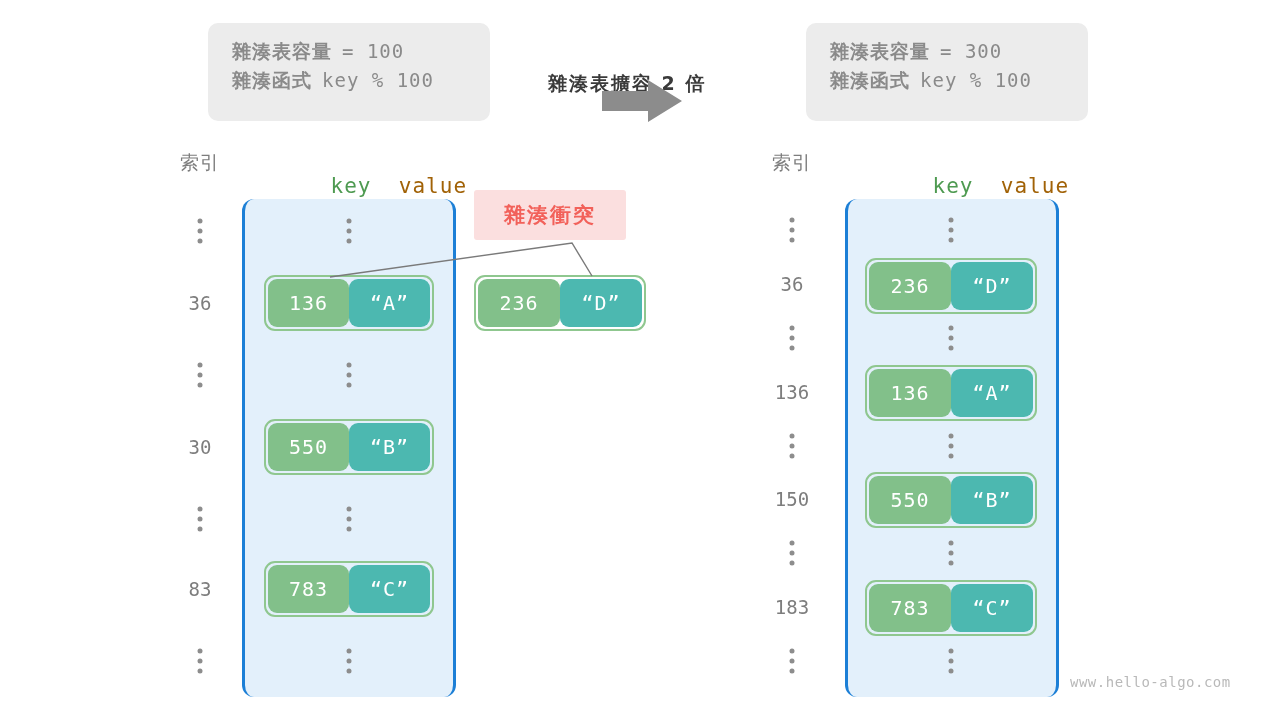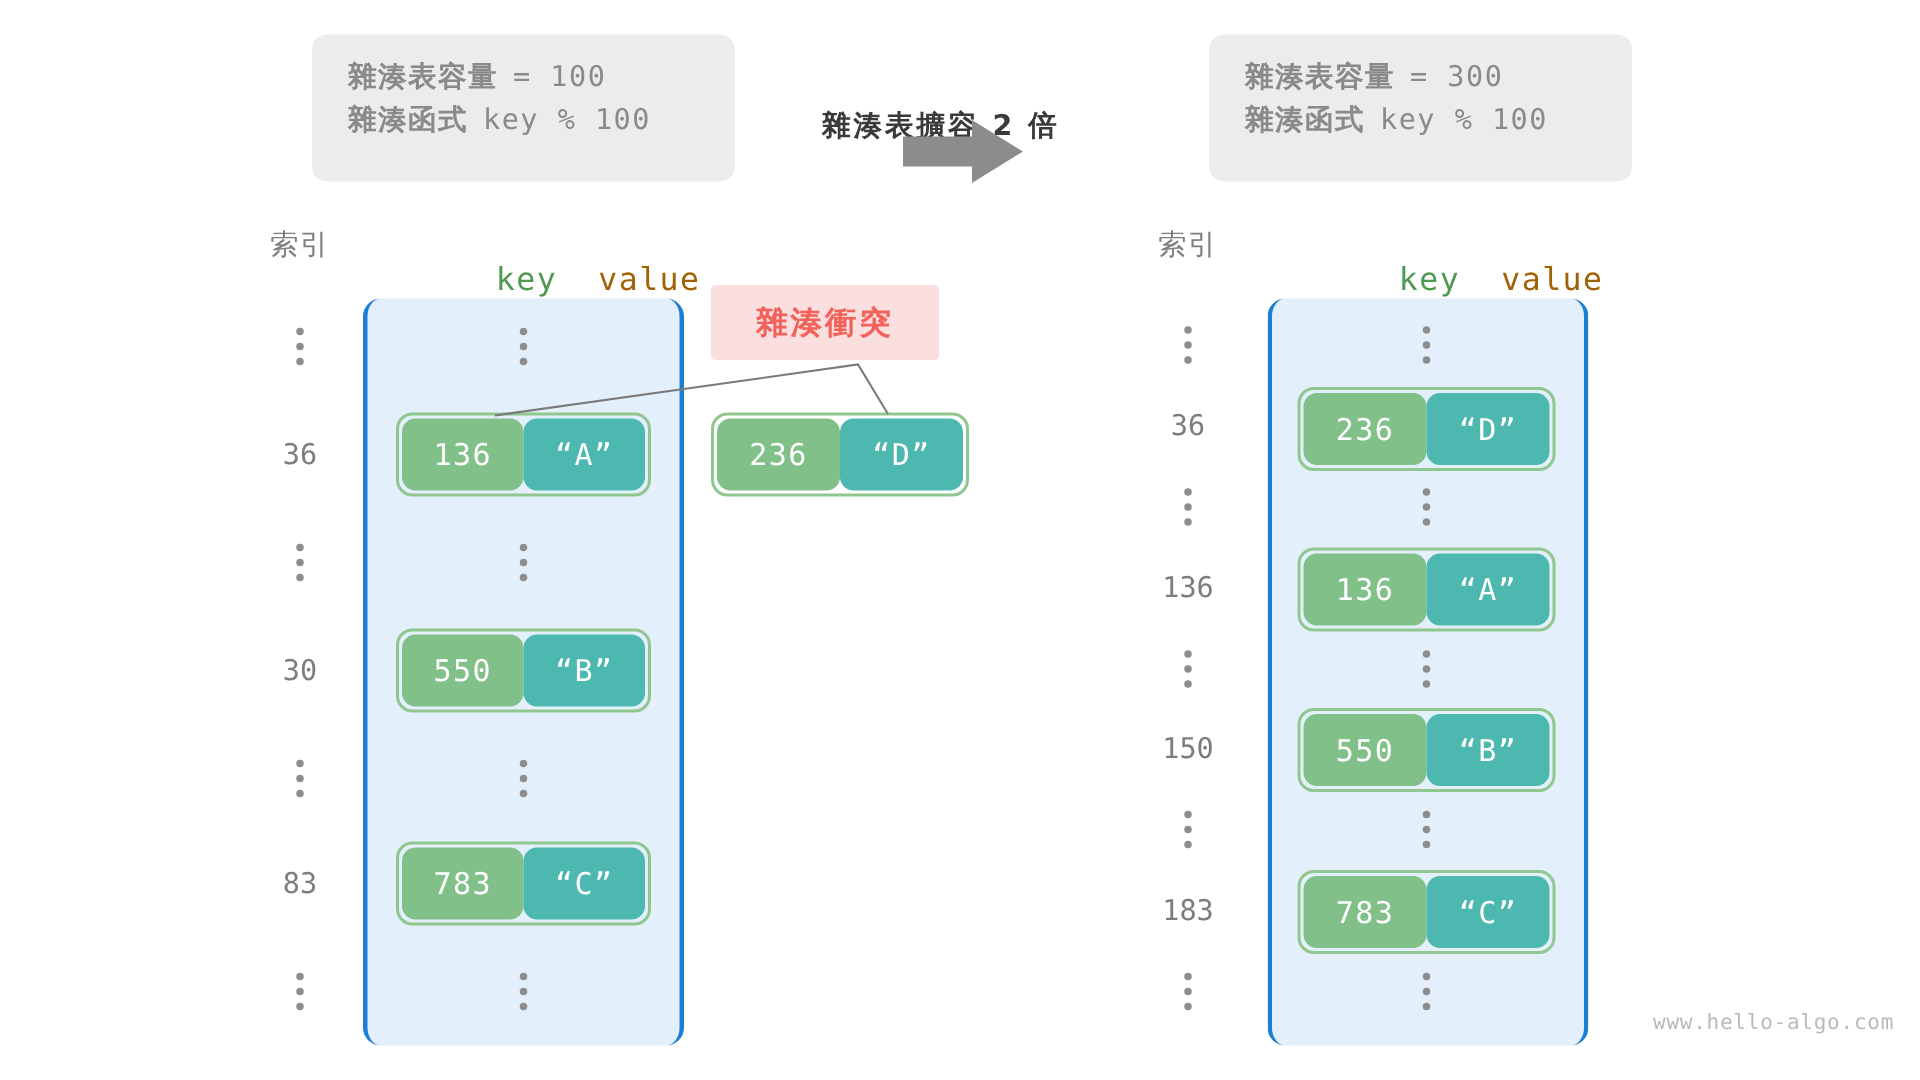--- a/index.html
+++ b/index.html
@@ -359,15 +359,15 @@
       <i></i>
       <i></i>
       <i></i>
     </div>
   <div class="vdots" style="left:792px;top:661px;">
       <i></i>
       <i></i>
       <i></i>
     </div>
 
-  <div class="watermark" style="left:1102px;top:674px;">www.hello-algo.com</div>
+  <div class="watermark" style="left:1070px;top:674px;">www.hello-algo.com</div>
 
 </div>
 
 </body></html>

